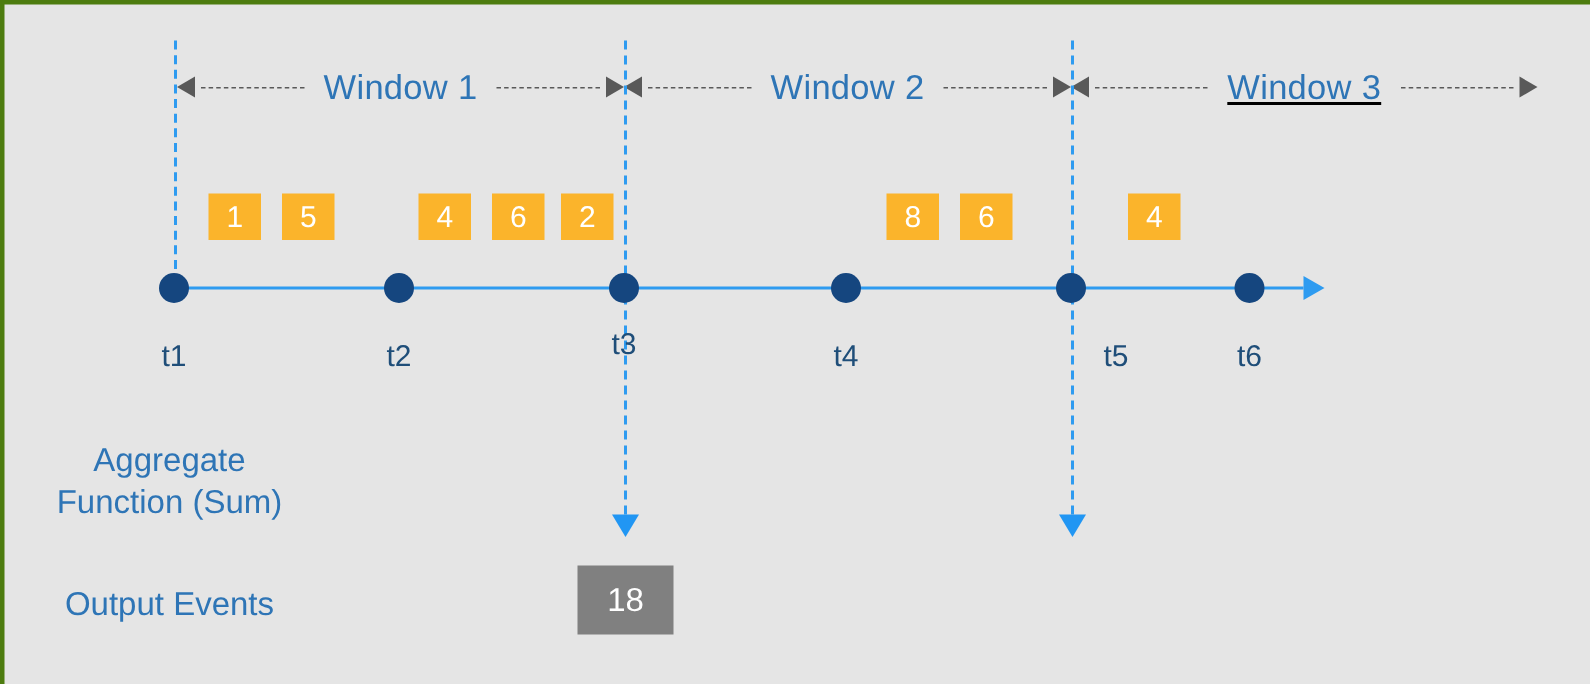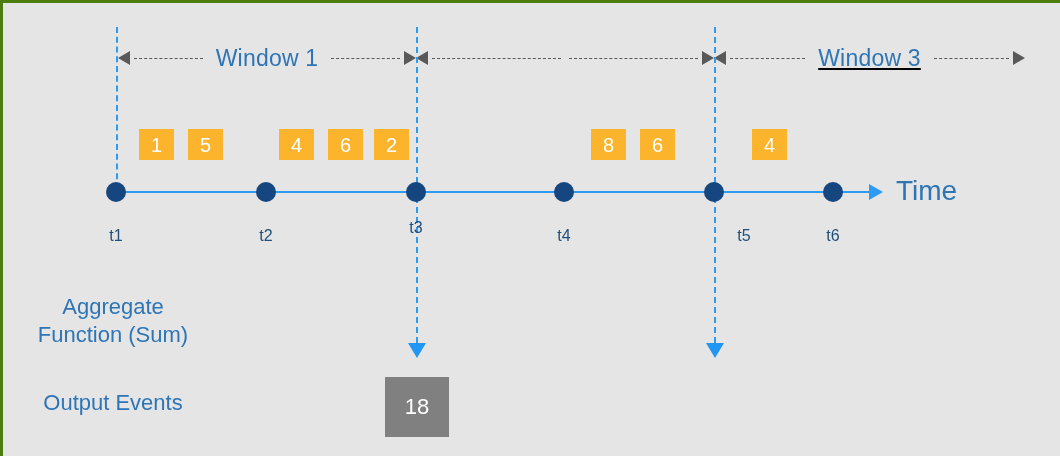--- a/index.html
+++ b/index.html
@@ -98,21 +98,21 @@
   .tick-dot {
     position: absolute;
     width: 20px;
     height: 20px;
     border-radius: 50%;
     background: #15467f;
   }
   .tick-label {
     position: absolute;
     color: #1f4e79;
-    font-size: 16px;
+    font-size: 20px;
     white-space: nowrap;
     transform: translateX(-50%);
   }
   .axis-title {
     position: absolute;
     color: #2e75b6;
     font-size: 28px;
     white-space: nowrap;
   }
 
@@ -123,21 +123,21 @@
     font-size: 22px;
     text-align: center;
     line-height: 1.28;
     white-space: pre-line;
   }
 
   
   .out-box {
     position: absolute;
     width: 64px;
-    height: 60px;
+    height: 46px;
     background: #808080;
     color: #ffffff;
     font-size: 22px;
     display: flex;
     align-items: center;
     justify-content: center;
     line-height: 1;
   }
 </style>
 </head>
@@ -147,38 +147,38 @@
     <div class="window-band" style="left: 115px; width: 298px;">
       <div class="arrow-left"></div>
       <div class="dash-line"></div>
       <div class="window-label">Window 1</div>
       <div class="dash-line"></div>
       <div class="arrow-right"></div>
     </div>
     <div class="window-band" style="left: 413px; width: 298px;">
       <div class="arrow-left"></div>
       <div class="dash-line"></div>
+      <div class="window-label">Window 2</div>
       <div class="dash-line"></div>
       <div class="arrow-right"></div>
     </div>
     <div class="window-band" style="left: 711px; width: 311px; text-decoration: underline;">
       <div class="arrow-left"></div>
       <div class="dash-line"></div>
       <div class="window-label">Window 3</div>
       <div class="dash-line"></div>
       <div class="arrow-right"></div>
     </div>
     <div class="vline" style="left: 113px; top: 24px; height: 162px;"></div>
     <div class="vline" style="left: 413px; top: 24px; height: 316px;"></div>
     <div class="vline-head" style="left: 405px; top: 340px;"></div>
     <div class="vline" style="left: 711px; top: 24px; height: 316px;"></div>
     <div class="vline-head" style="left: 703px; top: 340px;"></div>
     <div class="axis-line" style="left: 104px; top: 188px; width: 762px;"></div>
     <div class="axis-head" style="left: 866px; top: 181px;"></div>
-    <div class="axis-title" style="left: 893px; top: 172px;">Time</div>
     <div class="tick-dot" style="left: 103px; top: 179px;"></div>
     <div class="tick-label" style="left: 113px; top: 224px;">t1</div>
     <div class="tick-dot" style="left: 253px; top: 179px;"></div>
     <div class="tick-label" style="left: 263px; top: 224px; text-align: right;">t2</div>
     <div class="tick-dot" style="left: 403px; top: 179px;"></div>
     <div class="tick-label" style="left: 413px; top: 216px;">t3</div>
     <div class="tick-dot" style="left: 551px; top: 179px;"></div>
     <div class="tick-label" style="left: 561px; top: 224px;">t4</div>
     <div class="tick-dot" style="left: 701px; top: 179px;"></div>
     <div class="tick-label" style="left: 741px; top: 224px;">t5</div>

